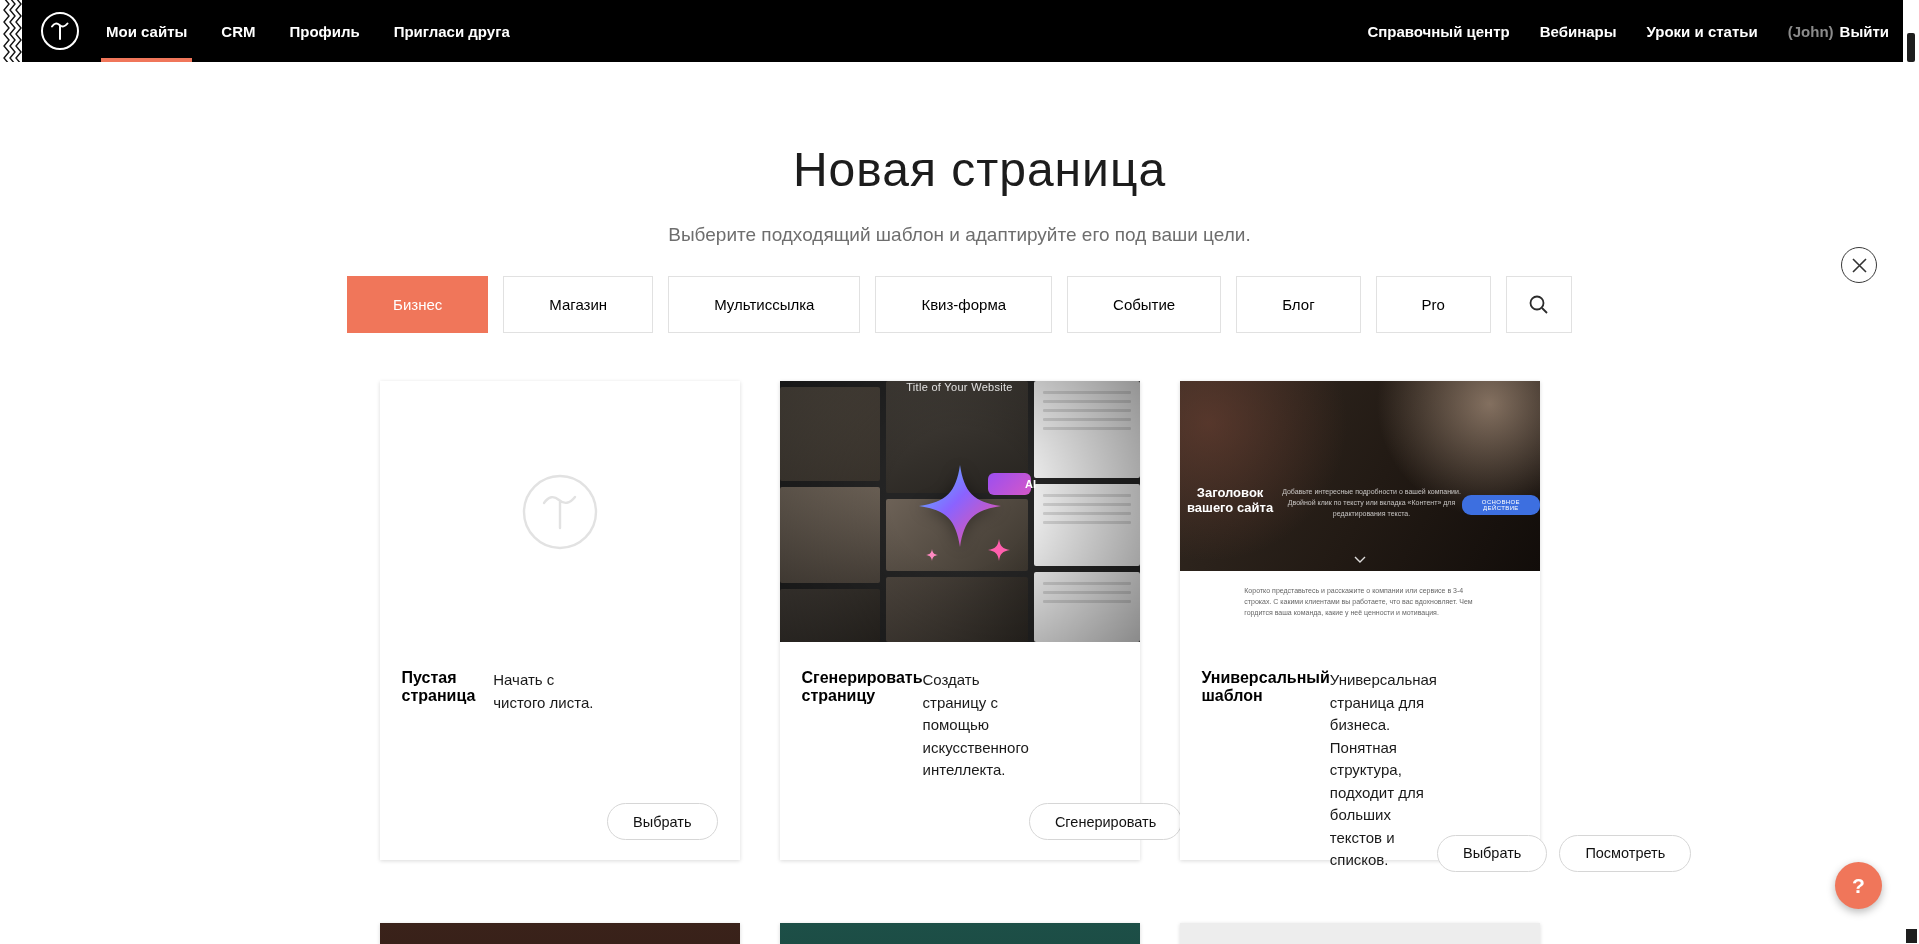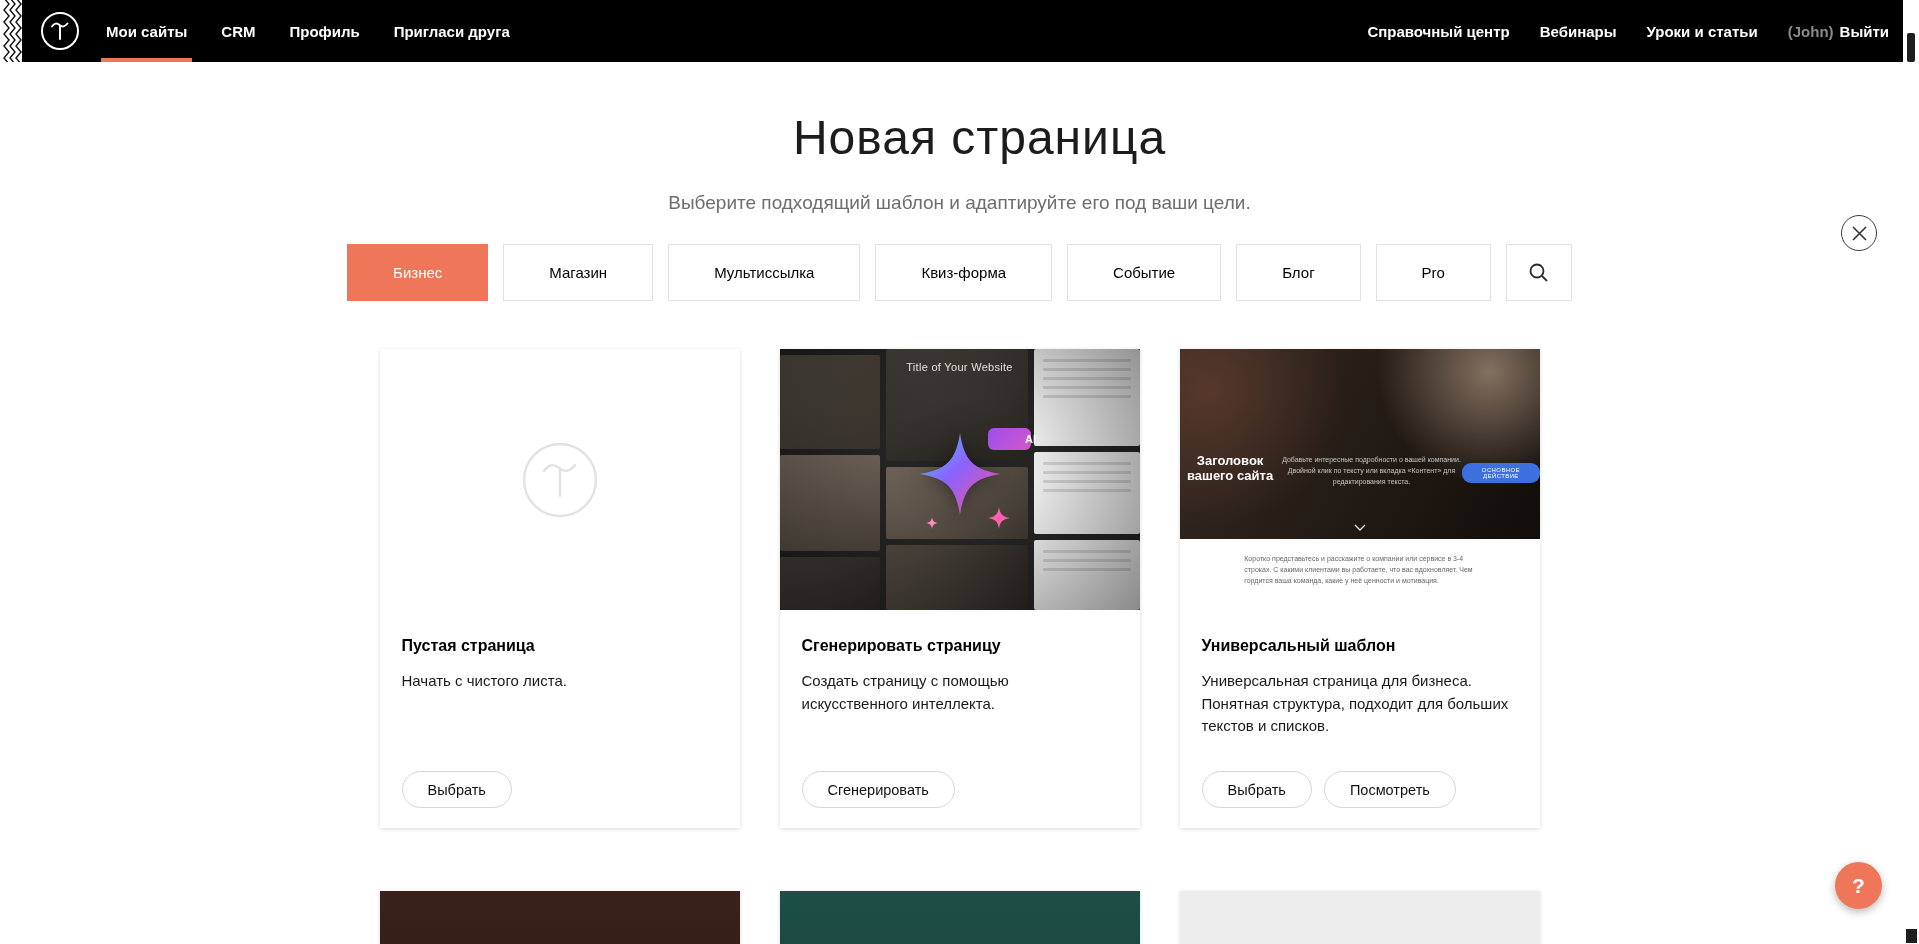--- a/index.html
+++ b/index.html
@@ -18,38 +18,38 @@
   .nav-right { margin-left:auto; margin-right:30px; display:flex; align-items:center; gap:30px; height:100%; }
   .user-area { display:flex; align-items:center; gap:6px; font-size:15px; font-weight:bold; white-space:nowrap; }
   .user-name { color:#8b8b8b; font-weight:bold; }
   .logout { color:#fff; cursor:pointer; }
 
   
   .main { position:relative; }
   .close-btn { position:absolute; top:101px; right:42px; width:36px; height:36px; border-radius:50%;
                border:1.6px solid #3a3a3a; background:transparent; display:flex; align-items:center;
                justify-content:center; cursor:pointer; color:#333; z-index:5; }
-  h1 { margin-top:52px; text-align:center; font-size:48px; font-weight:300; color:#1c1c1c;
+  h1 { margin-top:84px; text-align:center; font-size:48px; font-weight:300; color:#1c1c1c;
        letter-spacing:1px; line-height:1;padding-left:40px; }
   .subtitle { margin-top:28px; text-align:center; font-size:19px; color:#6e6e6e; line-height:26px; }
 
   
   .tabs { margin-top:28px; display:flex; justify-content:center;gap:16px; }
   .tab { height:57px; padding:0 45px; background:#fff; border:1px solid #e1e1e1; margin-left:-1px;
          font-size:15px; color:#000; cursor:pointer; font-family:inherit; }
   .tab:first-child { margin-left:0; }
   .tab.active { background:#f0765a; border-color:#f0765a; color:#fff; z-index:1; position:relative; }
   .tab-search { width:66px; padding:0; display:flex; align-items:center; justify-content:center; }
 
   
   .grid { margin-top:48px; display:grid; grid-template-columns:repeat(3,360px); gap:63px 40px; justify-content:center; }
   .card { width:360px; height:479px; background:#fff; box-shadow:0 1px 4px rgba(0,0,0,0.15);
           display:flex; flex-direction:column; cursor:pointer; }
   .thumb { height:261px; flex:0 0 auto; position:relative; overflow:hidden; }
-  .card-body { flex:1; padding:27px 22px 20px; display:flex; flex-direction:column; }
+  .card-body { flex:1; padding:27px 22px 20px; display:flex; flex-direction:row; }
   .card-title { font-size:16px; font-weight:bold; color:#000; margin-bottom:15px; }
   .card-desc { font-size:15px; line-height:1.5; color:#1a1a1a; }
   .card-actions { margin-top:auto; display:flex; gap:12px; }
   .pill { height:37px; padding:8px 25px; border-radius:20px; border:1px solid #d6d6d6; background:#fff;
           font-size:14.5px; color:#111; cursor:pointer; font-family:inherit; }
 
   
   .thumb-blank { display:flex; align-items:center; justify-content:center; background:#fff; }
   .watermark { width:80px; height:80px; color:#e2e2e2; }
 
@@ -61,26 +61,26 @@
   .t-photo3 { left:0; top:208px; width:100px; height:53px; background:linear-gradient(120deg,#4a443e,#2c2823); }
   .t-photo4 { left:106px; top:0; width:142px; height:112px; background:linear-gradient(160deg,#45403a,#26231f); }
   .t-photo5 { left:106px; top:118px; width:142px; height:72px; background:linear-gradient(135deg,#6d6257,#3d372f); }
   .t-photo6 { left:106px; top:196px; width:142px; height:65px; background:linear-gradient(110deg,#504840,#2b2722); }
   .t-white  { background:#ededed; padding:10px 9px; }
   .t-white i { display:block; height:3px; background:#cfcfcf; border-radius:1px; margin-bottom:6px; }
   .t-w1 { left:254px; top:0; width:106px; height:97px; }
   .t-w2 { left:254px; top:103px; width:106px; height:82px; }
   .t-w3 { left:254px; top:191px; width:106px; height:70px; }
   .ai-vignette { position:absolute; inset:0; background:radial-gradient(circle at 50% 45%, rgba(0,0,0,0) 30%, rgba(0,0,0,0.42) 100%); }
-  .thumb-title { position:absolute; top:12px; left:0; right:0; text-align:center; color:rgba(255,255,255,0.85);
+  .thumb-title { position:absolute; top:0; left:0; right:0; text-align:center; color:rgba(255,255,255,0.85);
                  font-size:11px; letter-spacing:0.3px; }
   .spark-big { position:absolute; left:139px; top:84px; width:82px; height:82px; filter:drop-shadow(0 2px 8px rgba(0,0,0,0.4)); }
   .spark-small { position:absolute; left:208px; top:158px; width:22px; height:22px; }
   .spark-tiny { position:absolute; left:146px; top:168px; width:12px; height:12px; }
-  .ai-badge { position:absolute; left:208px; top:79px; width:15px; height:22px; border-radius:6px;
+  .ai-badge { position:absolute; left:208px; top:92px; width:15px; height:22px; border-radius:6px;
               background:linear-gradient(135deg,#9b4ff0,#d457c8); color:#fff; font-size:11px; font-weight:bold;
               display:flex; align-items:center; justify-content:center;padding-left:43px; }
 
   
   .thumb-universal { background:#fff; }
   .mini-hero { height:190px; display:flex; align-items:center; text-align:center;
                padding-top:48px; position:relative;
                background: radial-gradient(circle at 86% 12%, rgba(186,160,138,0.65) 0, rgba(186,160,138,0) 32%),
                            radial-gradient(circle at 8% 22%, rgba(112,66,52,0.6) 0, rgba(112,66,52,0) 38%),
                            linear-gradient(120deg,#342a22 0%, #221a14 55%, #120d0a 100%); }

